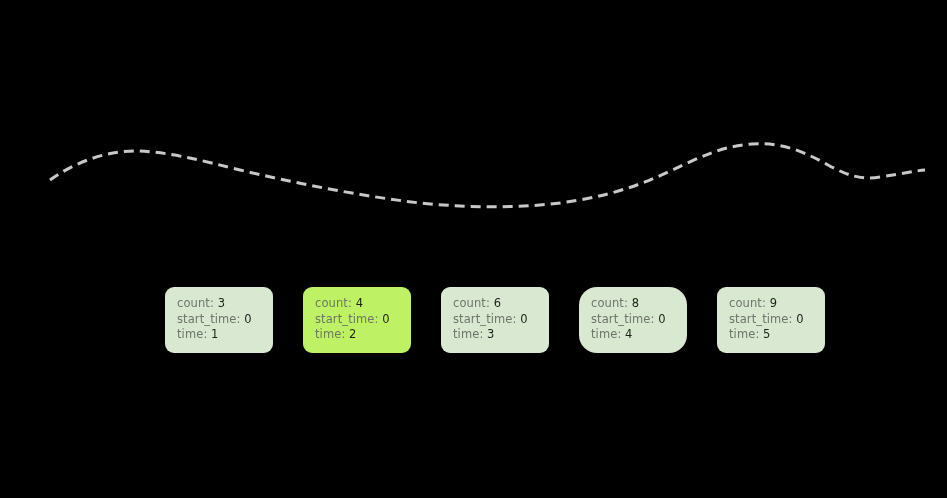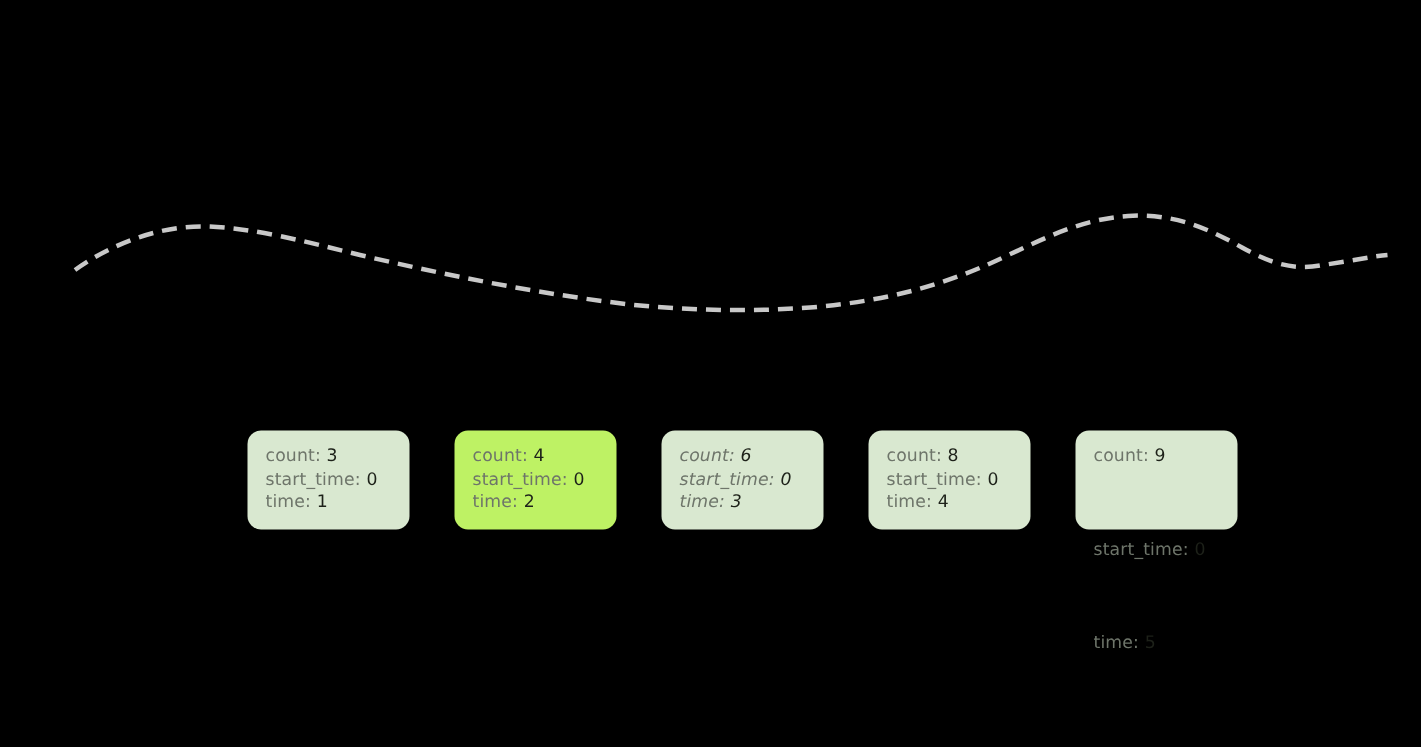--- a/index.html
+++ b/index.html
@@ -72,30 +72,30 @@
       <div class="node-card" style="background: rgb(217, 232, 208);">
         <div class="field-row"><span class="field-key" style="color: rgb(110, 117, 106);">count:</span><span class="field-val" style="color: rgb(29, 33, 25);"> 3</span></div>
         <div class="field-row"><span class="field-key" style="color: rgb(110, 117, 106);">start_time:</span><span class="field-val" style="color: rgb(29, 33, 25);"> 0</span></div>
         <div class="field-row"><span class="field-key" style="color: rgb(110, 117, 106);">time:</span><span class="field-val" style="color: rgb(29, 33, 25);"> 1</span></div>
       </div>
       <div class="node-card" style="background: #bef264;">
         <div class="field-row"><span class="field-key" style="color: rgb(110, 117, 106);">count:</span><span class="field-val" style="color: rgb(29, 33, 25);"> 4</span></div>
         <div class="field-row"><span class="field-key" style="color: rgb(110, 117, 106);">start_time:</span><span class="field-val" style="color: rgb(29, 33, 25);"> 0</span></div>
         <div class="field-row"><span class="field-key" style="color: rgb(110, 117, 106);">time:</span><span class="field-val" style="color: rgb(29, 33, 25);"> 2</span></div>
       </div>
-      <div class="node-card" style="background: rgb(217, 232, 208); font-style: italic;">
+      <div class="node-card" style="background: rgb(217, 232, 208);">
         <div class="field-row"><span class="field-key" style="color: rgb(110, 117, 106);">count:</span><span class="field-val" style="color: rgb(29, 33, 25);"> 6</span></div>
         <div class="field-row"><span class="field-key" style="color: rgb(110, 117, 106);">start_time:</span><span class="field-val" style="color: rgb(29, 33, 25);"> 0</span></div>
         <div class="field-row"><span class="field-key" style="color: rgb(110, 117, 106);">time:</span><span class="field-val" style="color: rgb(29, 33, 25);"> 3</span></div>
       </div>
-      <div class="node-card" style="background: rgb(217, 232, 208);">
+      <div class="node-card" style="background: rgb(217, 232, 208); border-radius: 18px;">
         <div class="field-row"><span class="field-key" style="color: rgb(110, 117, 106);">count:</span><span class="field-val" style="color: rgb(29, 33, 25);"> 8</span></div>
         <div class="field-row"><span class="field-key" style="color: rgb(110, 117, 106);">start_time:</span><span class="field-val" style="color: rgb(29, 33, 25);"> 0</span></div>
         <div class="field-row"><span class="field-key" style="color: rgb(110, 117, 106);">time:</span><span class="field-val" style="color: rgb(29, 33, 25);"> 4</span></div>
       </div>
-      <div class="node-card" style="background: rgb(217, 232, 208); gap: 47px;">
+      <div class="node-card" style="background: rgb(217, 232, 208);">
         <div class="field-row"><span class="field-key" style="color: rgb(110, 117, 106);">count:</span><span class="field-val" style="color: rgb(29, 33, 25);"> 9</span></div>
         <div class="field-row"><span class="field-key" style="color: rgb(110, 117, 106);">start_time:</span><span class="field-val" style="color: rgb(29, 33, 25);"> 0</span></div>
         <div class="field-row"><span class="field-key" style="color: rgb(110, 117, 106);">time:</span><span class="field-val" style="color: rgb(29, 33, 25);"> 5</span></div>
       </div>
     </div>
 
 </div>
 
 </body></html>

